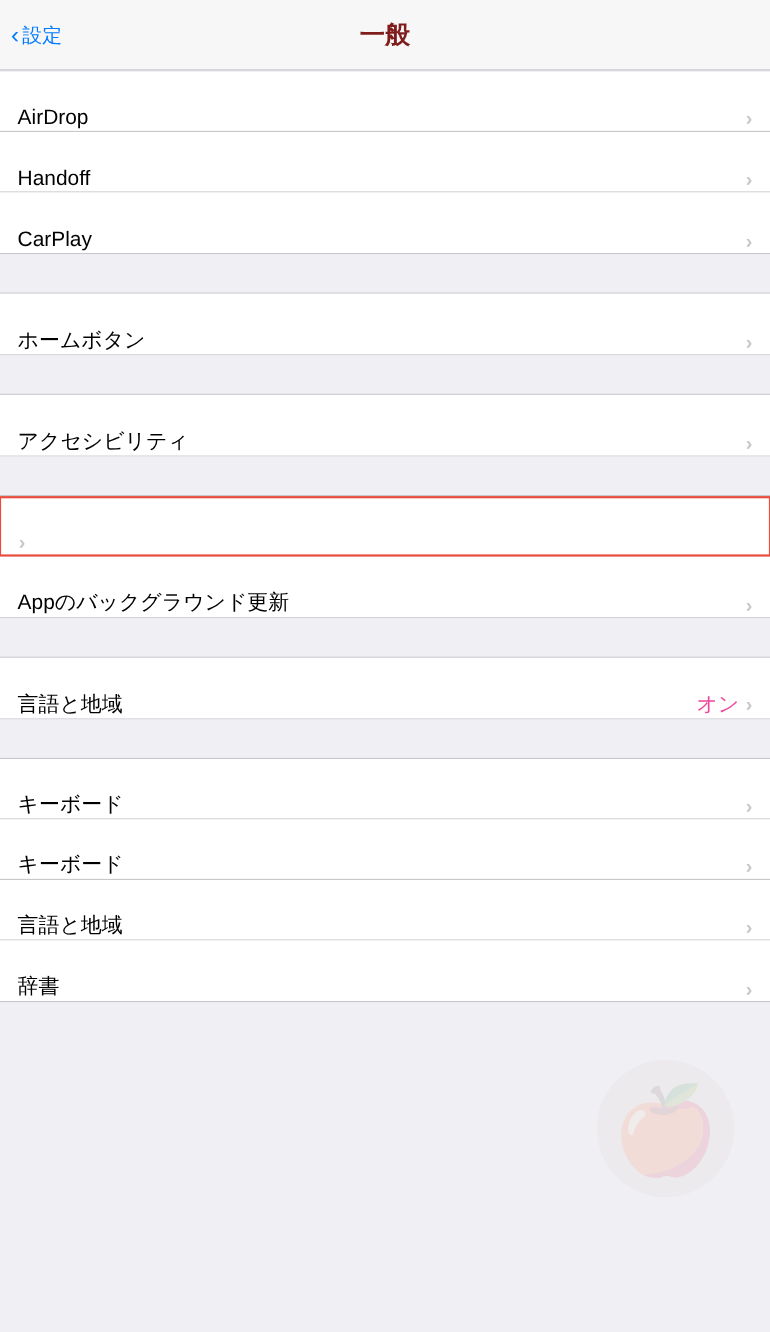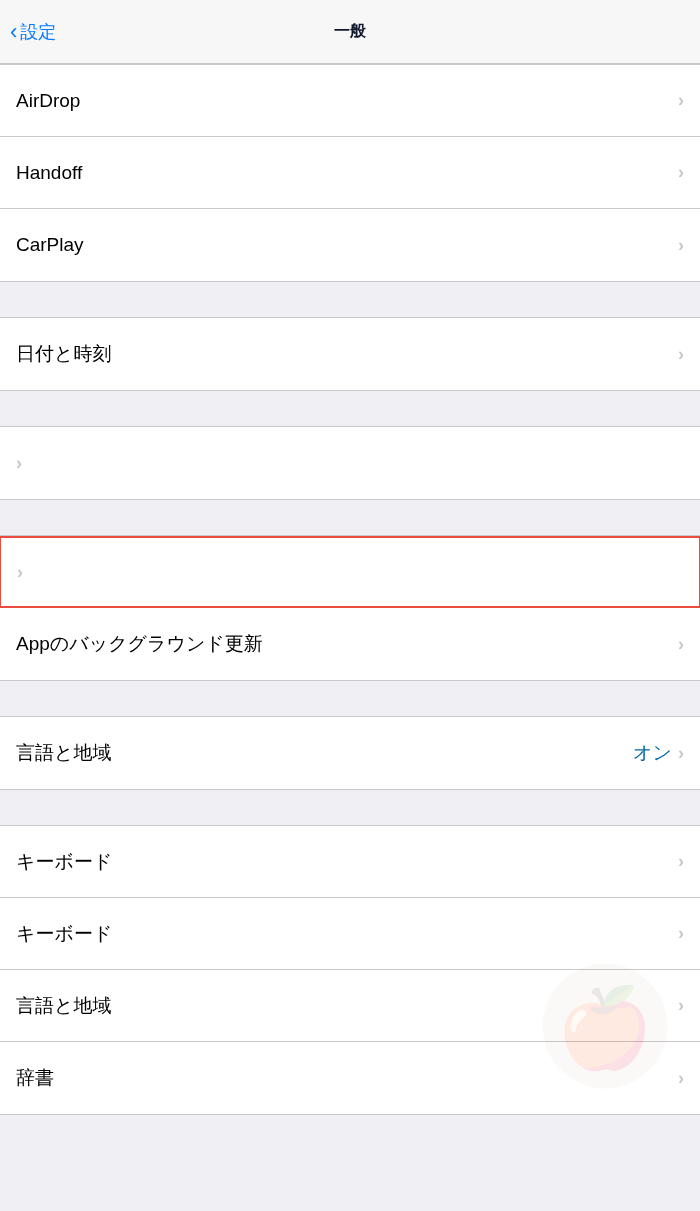--- a/index.html
+++ b/index.html
@@ -39,43 +39,43 @@
       text-decoration: none;
     }
 
     .nav-back-chevron {
       font-size: 22px;
       margin-right: 3px;
       line-height: 1;
     }
 
     .nav-title {
-      font-size: 16px;
+      font-size: 23px;
       font-weight: 600;
-      color: #0f172a;
+      color: #7f1d1d;
     }
 
     .section-group {
       background-color: #fff;
       border-top: 1px solid #c8c7cc;
       border-bottom: 1px solid #c8c7cc;
       margin-bottom: 0;
     }
 
     .spacer {
       height: 35px;
       background-color: #efeff4;
     }
 
     .list-item {
       display: flex;
-      align-items: center;
+      align-items: flex-end;
       justify-content: space-between;
-      padding: 12px 16px;
-      height: 72px;
+      padding: 0 16px;
+      height: 55px;
       background-color: #fff;
       border-bottom: 1px solid #c8c7cc;
       cursor: pointer;
     }
 
     .list-item:last-child {
       border-bottom: none;
     }
 
     .list-item-label {
@@ -84,21 +84,21 @@
     }
 
     .list-item-right {
       display: flex;
       align-items: center;
       gap: 6px;
     }
 
     .list-item-value {
       font-size: 19px;
-      color: #0369a1;
+      color: #ec4899;
     }
 
     .chevron-icon {
       color: #c7c7cc;
       font-size: 18px;
       font-weight: bold;
     }
 
     .highlighted-item {
       border: 2px solid #e74c3c;
@@ -151,31 +151,32 @@
     <div class="list-item-right">
       <span class="chevron-icon">›</span>
     </div>
   </div>
 </div>
 
 <div class="spacer"></div>
 
 <div class="section-group">
   <div class="list-item">
-    <span class="list-item-label">日付と時刻</span>
-    <div class="list-item-right">
-      <span class="chevron-icon">›</span>
-    </div>
-  </div>
-</div>
-
-<div class="spacer"></div>
-
-<div class="section-group">
-  <div class="list-item">
+    <span class="list-item-label">ホームボタン</span>
+    <div class="list-item-right">
+      <span class="chevron-icon">›</span>
+    </div>
+  </div>
+</div>
+
+<div class="spacer"></div>
+
+<div class="section-group">
+  <div class="list-item">
+    <span class="list-item-label">アクセシビリティ</span>
     <div class="list-item-right">
       <span class="chevron-icon">›</span>
     </div>
   </div>
 </div>
 
 <div class="spacer"></div>
 
 <div class="section-group">
   <div class="list-item highlighted-item" style="border: 2px solid #e74c3c; border-bottom: 2px solid #e74c3c;">

